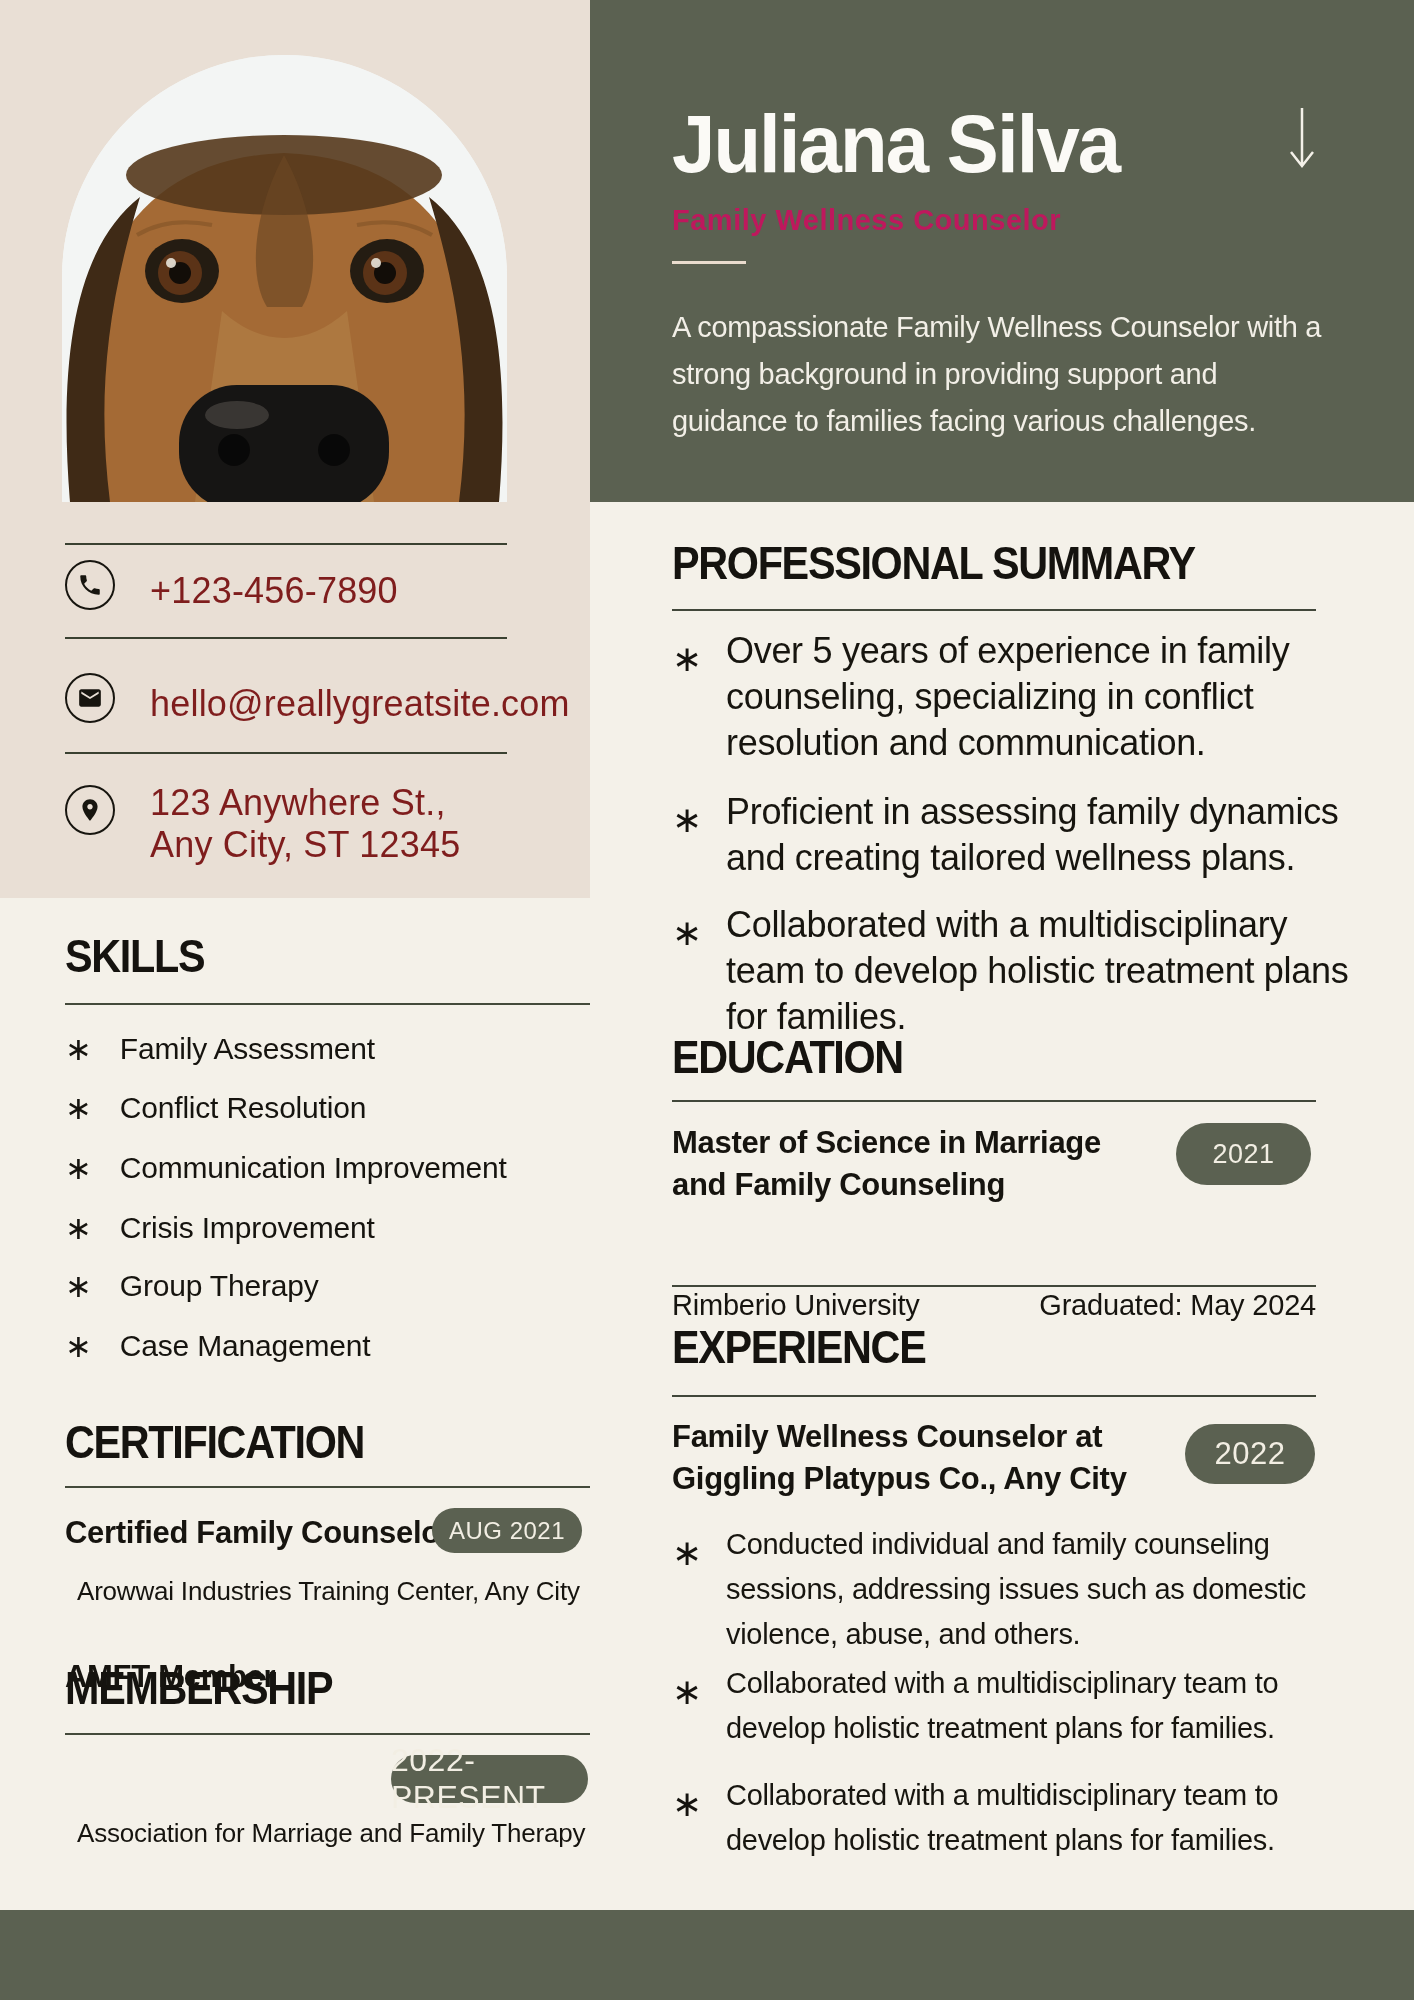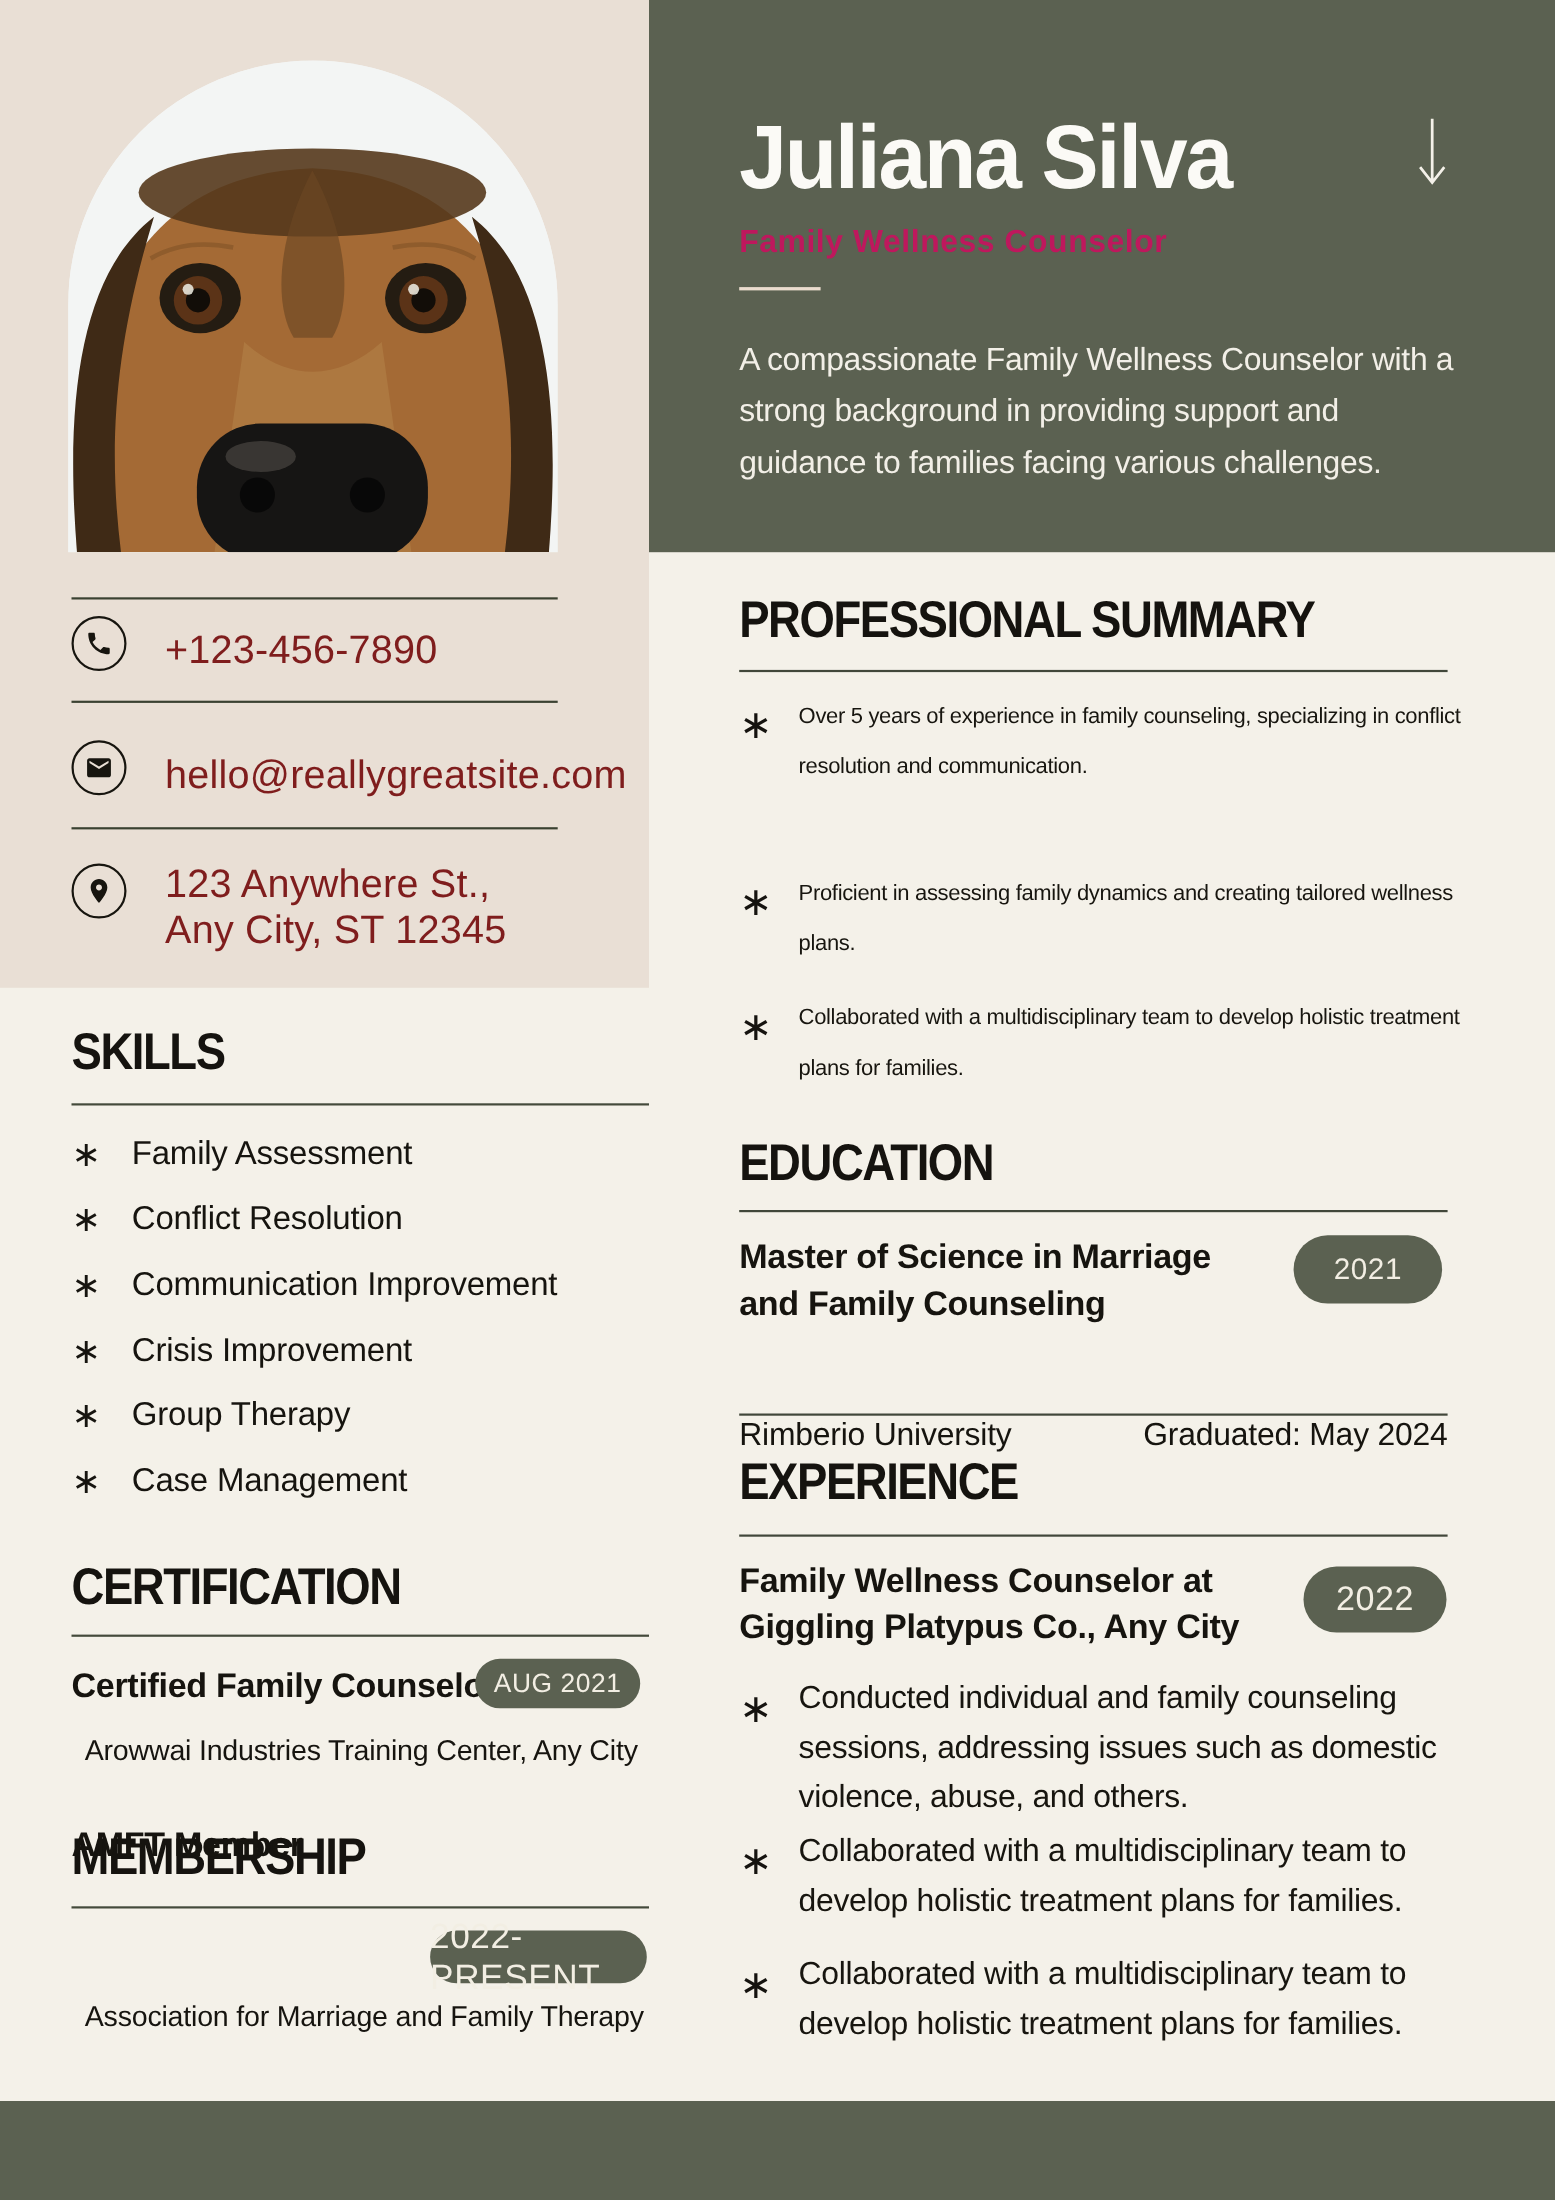--- a/index.html
+++ b/index.html
@@ -28,21 +28,21 @@
            color:#15130f;transform:scaleX(.88);transform-origin:left top;white-space:nowrap;}
   .rule-left{position:absolute;left:65px;width:525px;height:2px;background:#444a3b;}
   .rule-right{position:absolute;left:672px;width:644px;height:2px;background:#41473a;}
 
   
   .skill-row{position:absolute;left:65px;display:flex;align-items:center;gap:28px;height:36px;}
   .skill-bullet{font-size:32px;line-height:36px;}
   .skill-label{font-size:30px;letter-spacing:-.2px;}
 
   .bullet-ast{position:absolute;left:672px;font-size:36px;line-height:46px;color:#15130f;}
-  .bullet-text{position:absolute;left:726px;font-size:20px;line-height:46px;letter-spacing:-.3px;color:#17150f;}
+  .bullet-text{position:absolute;left:726px;font-size:36px;line-height:46px;letter-spacing:-.3px;color:#17150f;}
   .bullet-text.exp{font-size:29px;line-height:45px;width:630px;}
 
   
   .pill{position:absolute;background:#5b6151;border-radius:60px;color:#f2eee3;
         display:flex;align-items:center;justify-content:center;letter-spacing:.5px;}
 
   .bold-item{position:absolute;left:65px;font-weight:bold;font-size:31px;letter-spacing:-.3px;}
   .org-line{position:absolute;left:65px;font-size:26px;letter-spacing:-.2px;margin-left:12px;}
 
   

